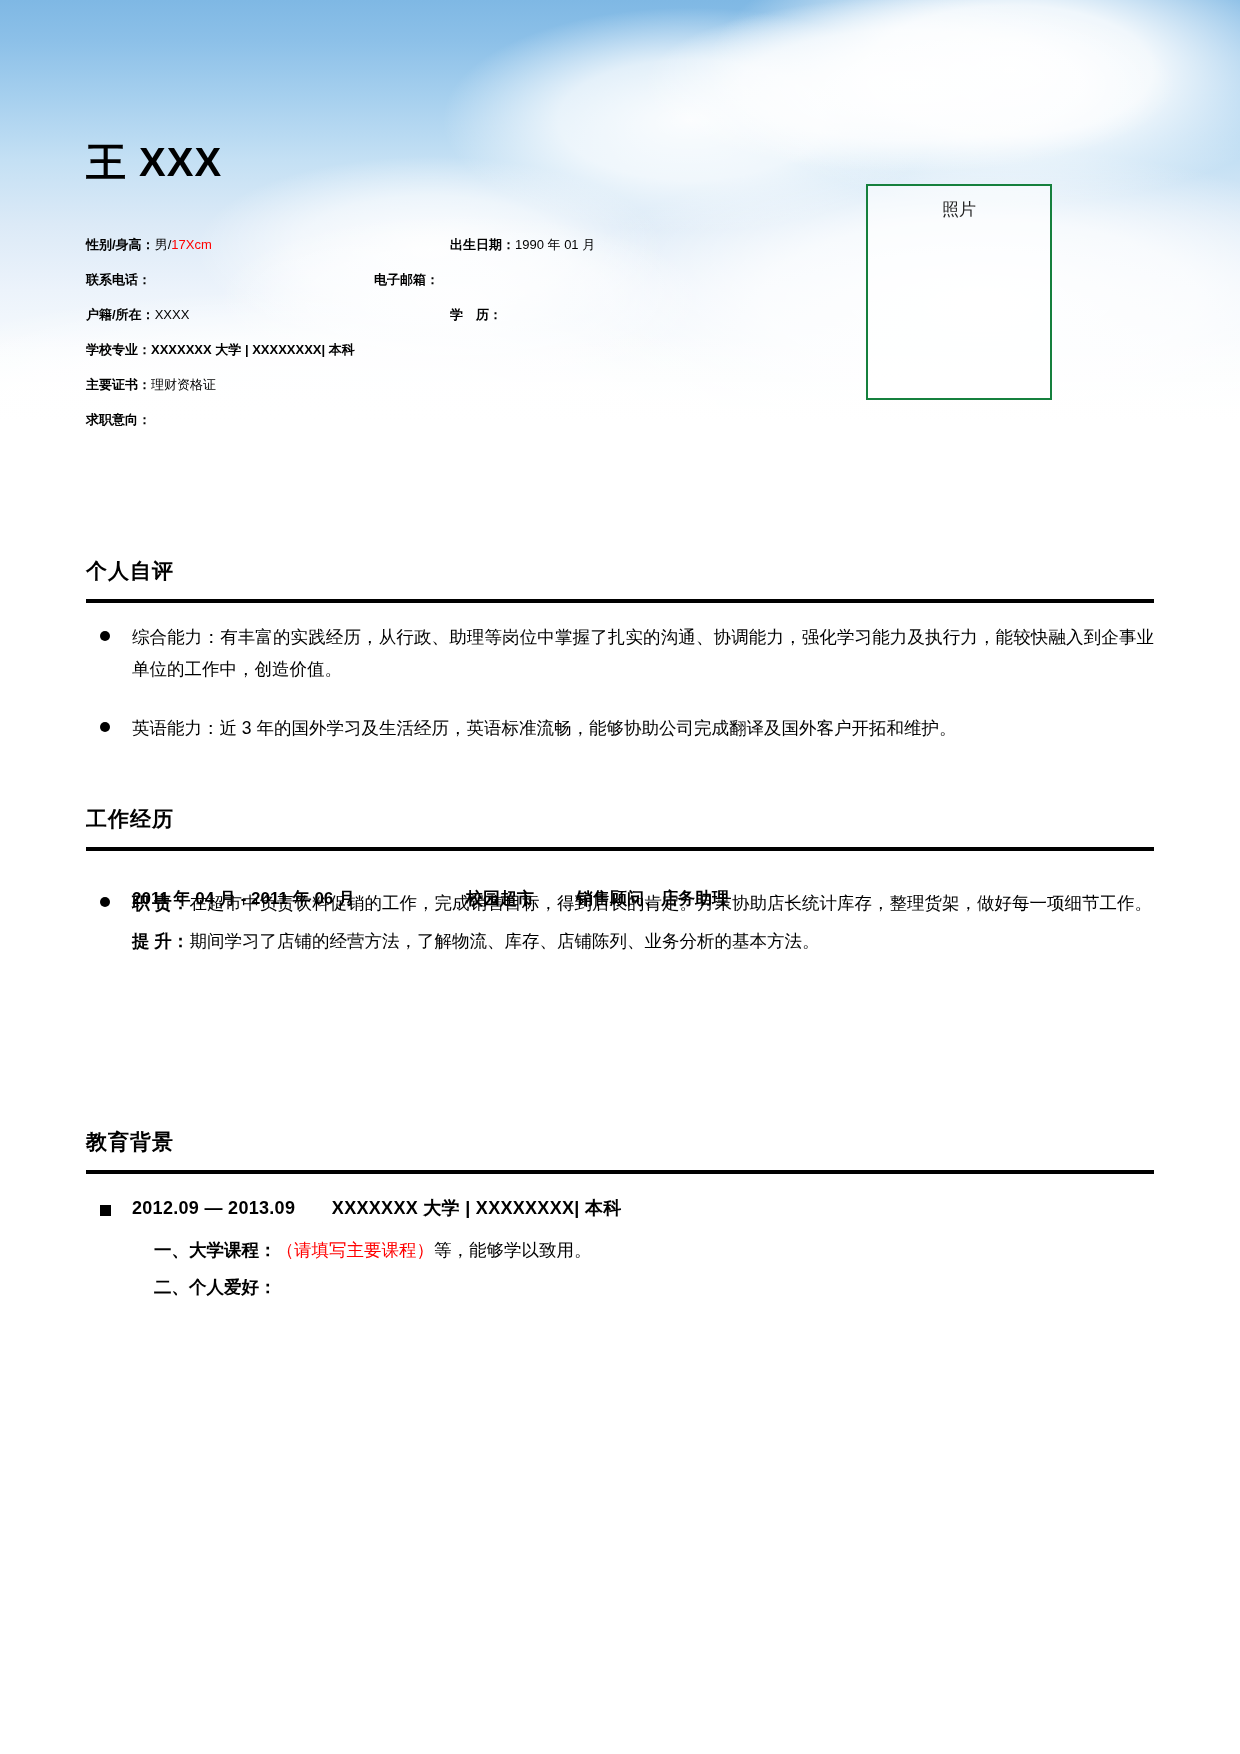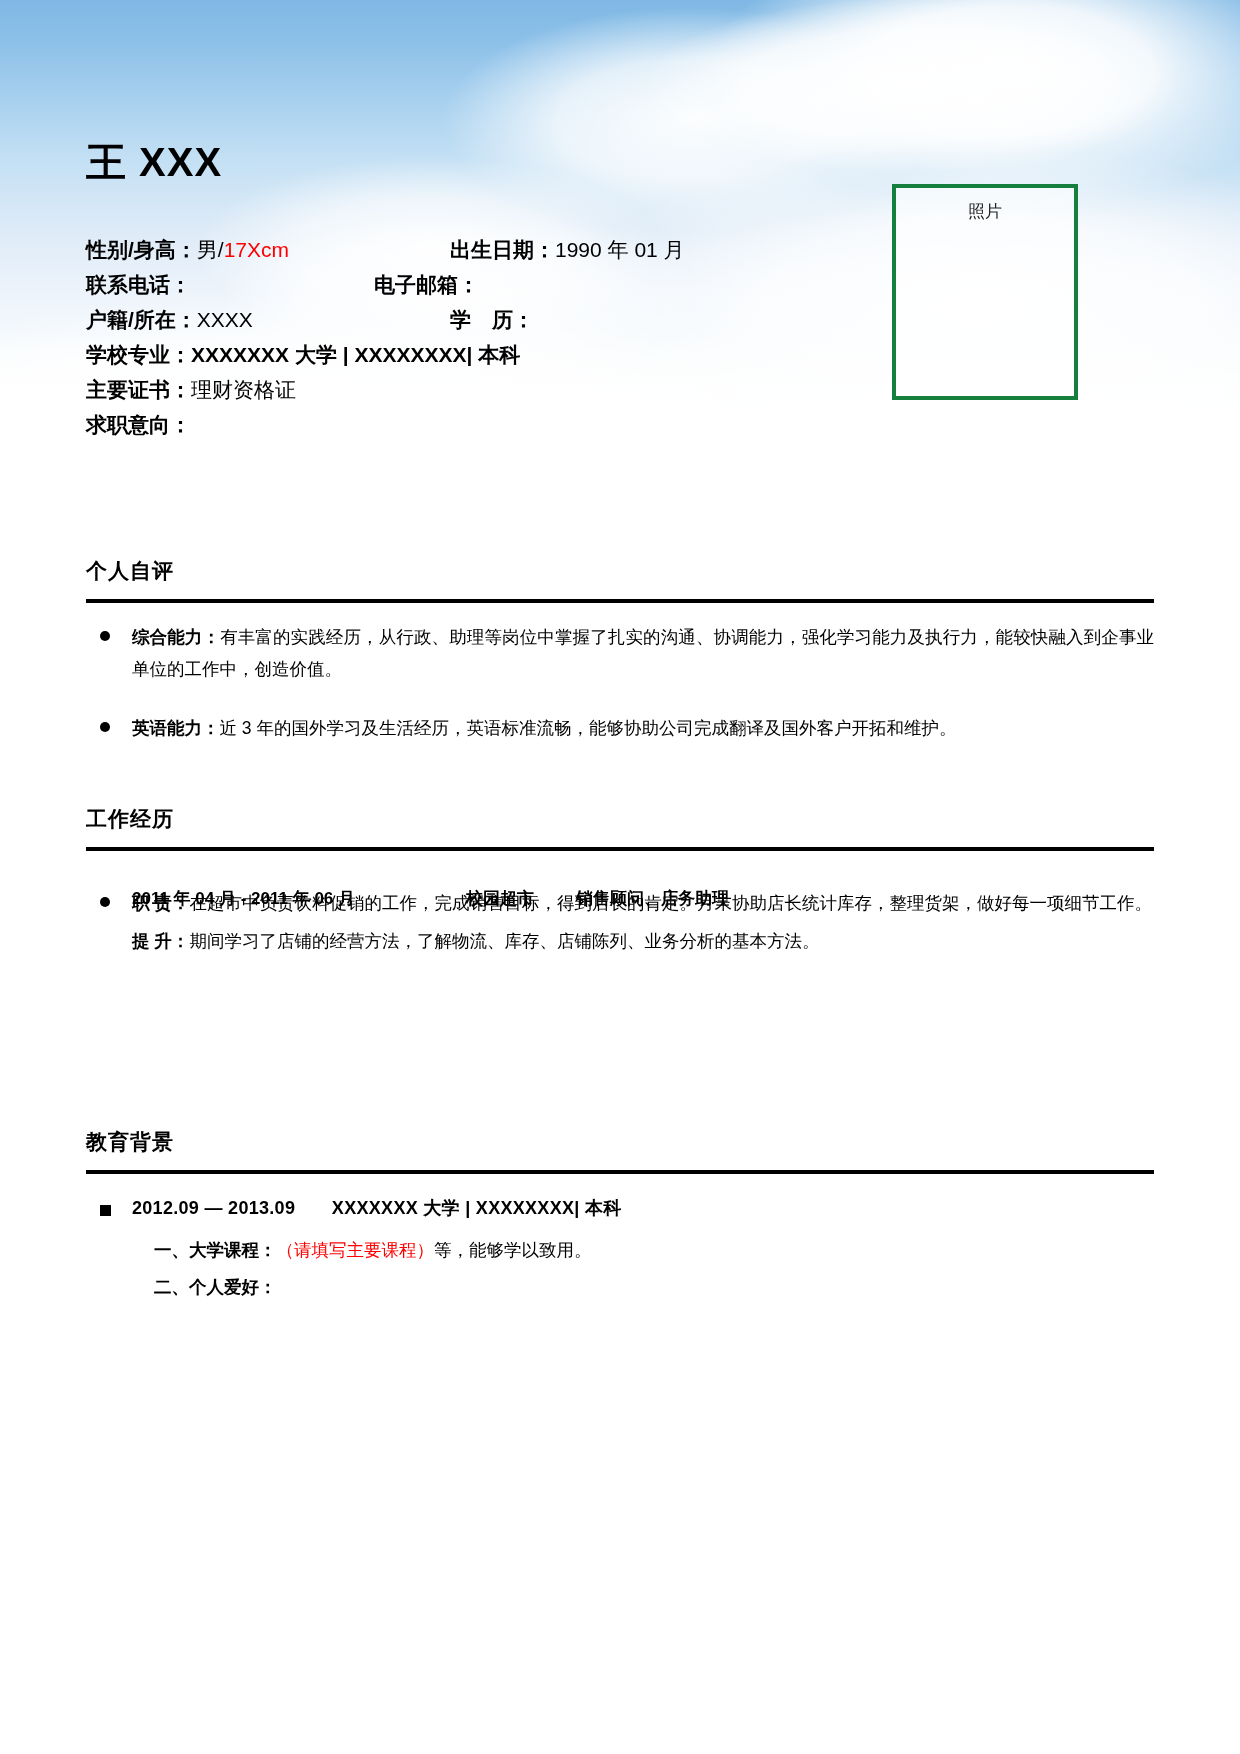--- a/index.html
+++ b/index.html
@@ -42,31 +42,31 @@
   
   .content { position: absolute; left: 0; top: 0; width: 1240px; }
 
   .name {
     position: absolute; left: 86px; top: 140px;
     font-size: 40px; font-weight: bold; letter-spacing: 1px; line-height: 1.1;
     white-space: nowrap;
   }
 
   .photo-box {
-    position: absolute; left: 892px; top: 184px;
+    position: absolute; left: 866px; top: 184px;
     width: 186px; height: 216px;
-    border: 4px solid #15803d; background: rgba(255,255,255,0.55);
+    border: 2px solid #15803d; background: rgba(255,255,255,0.55);
   }
   .photo-label {
     position: absolute; left: 0; right: 0; top: 12px;
     text-align: center; font-size: 17px; color: #222;
   }
 
   .info { position: absolute; left: 86px; top: 236px; width: 780px; }
-  .info-row { position: relative; height: 35px; font-size: 21px; white-space: nowrap; }
+  .info-row { position: relative; height: 35px; font-size: 13px; white-space: nowrap; }
   .info-left { position: absolute; left: 0; top: 0; }
   .info-right { position: absolute; left: 364px; top: 0; }
   .lbl { font-weight: bold; }
   .val { font-weight: normal; }
   .val-bold { font-weight: bold; }
   .red { color: #ff0000; }
 
   .section { position: absolute; left: 86px; width: 1068px; }
   .sec-title {
     font-size: 21px; font-weight: bold; letter-spacing: 1px;
@@ -78,21 +78,21 @@
   .bullet-item { position: relative; padding-left: 46px; margin-bottom: 26px; }
   .dot {
     position: absolute; left: 14px; top: 10px;
     width: 10px; height: 10px; border-radius: 50%; background: #000;
   }
   .square {
     position: absolute; left: 14px; top: 9px;
     width: 11px; height: 11px; background: #000;
   }
   .b-text { font-size: 17.5px; line-height: 1.85; text-align: justify; }
-  .b-key { font-weight: bold; }
+  .b-key { font-weight: normal; }
 
   
   .job-head { position: relative; padding-left: 46px; font-size: 17px; font-weight: bold; }
   .job-dates { position: absolute; left: 46px; top: 0; }
   .job-company { position: absolute; left: 340px; top: 0; margin-left: 40px; }
   .job-role { position: absolute; left: 490px; top: 0; }
   .job-body { padding-left: 46px; margin-top: 10px; }
   .job-line { font-size: 17.5px; line-height: 1.85; text-align: justify; }
   .job-line-label { font-weight: bold; }
 

